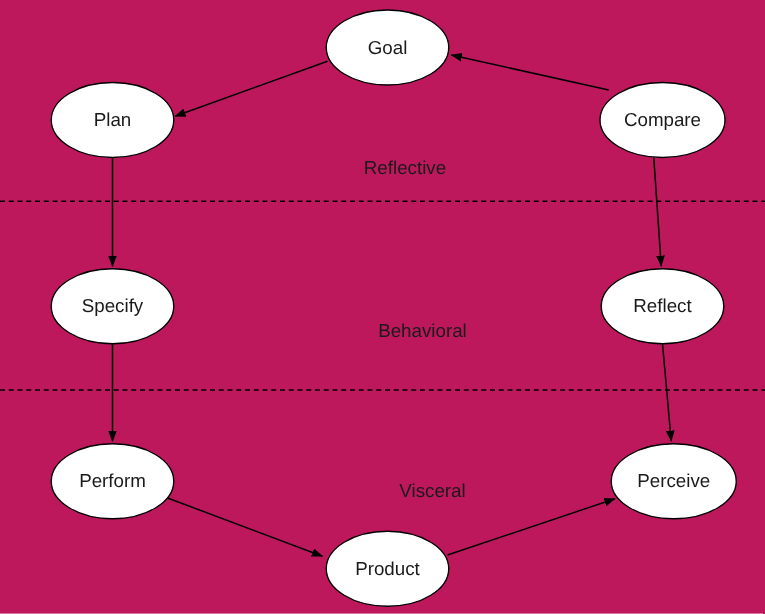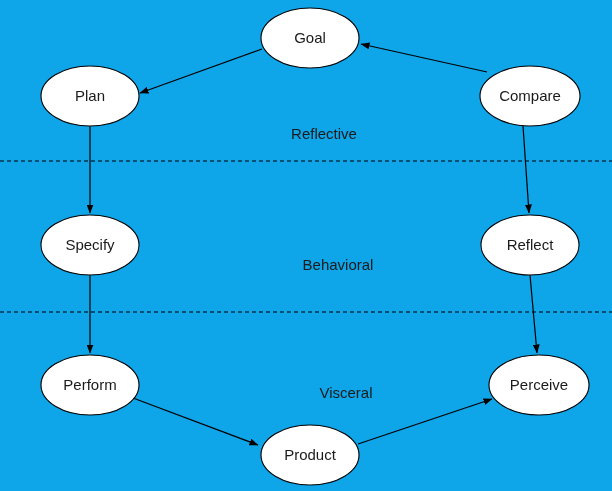--- a/index.html
+++ b/index.html
@@ -7,21 +7,21 @@
     padding: 0;
     background: #ffffff;
   }
   body {
     font-family: "Liberation Sans", sans-serif;
   }
   #canvas {
     position: relative;
     width: 612px;
     height: 491px;
-    background: #0ea5e9;
+    background: #be185d;
     overflow: hidden;
   }
   svg#diagram {
     display: block;
     width: 612px;
     height: 491px;
   }
   .node-ellipse {
     fill: #ffffff;
     stroke: #000000;

